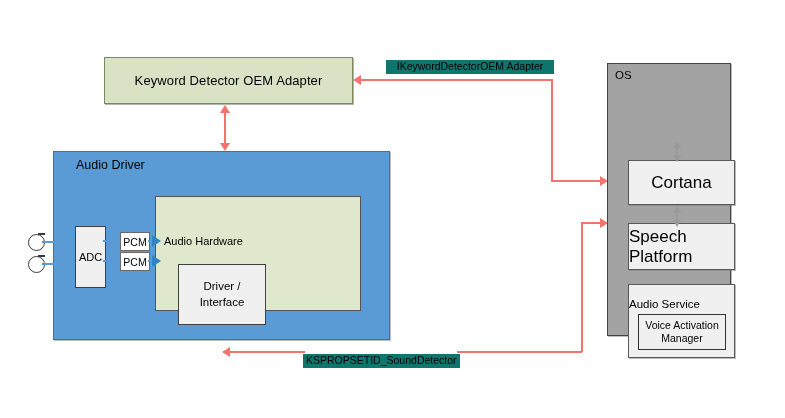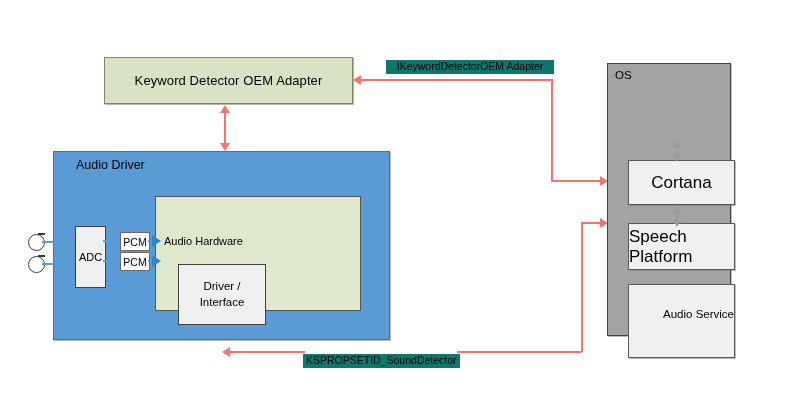--- a/index.html
+++ b/index.html
@@ -168,22 +168,22 @@
   }
   .box-cortana { top: 96px; height: 43px; }
   .box-speech  { top: 159px; height: 45px; }
   .box-audiosvc {
     top: 220px;
     height: 72px;
     display: block;
   }
   .box-audiosvc .lbl {
     display: block;
-    text-align: right;
-    margin-top: 23px;
+    text-align: left;
+    margin-top: 13px;
     font-size: 11.5px;
   }
   .vam {
     position: absolute;
     left: 9px;
     top: 29px;
     width: 86px;
     height: 34px;
     background: #f0f0f0;
     border: 1px solid #333333;
@@ -344,20 +344,24 @@
     <div class="os-box box-cortana">
       <span class="lbl">Cortana</span>
     </div>
 
     <div class="os-box box-speech">
       <span class="lbl">Speech Platform</span>
     </div>
 
     <div class="os-box box-audiosvc">
       <span class="lbl">Audio Service</span>
+      <div class="vam">
+        <span>Voice Activation</span>
+        <span>Manager</span>
+      </div>
     </div>
   </div>
 
   <div class="conn v-gray" style="left:676px; top:147px; height:9px;"></div>
   <div class="arrow arrow-up-gray" style="left:673px; top:141px;"></div>
   <div class="arrow arrow-down-gray" style="left:673px; top:155px;"></div>
 
   <div class="conn v-gray" style="left:676px; top:212px; height:9px;"></div>
   <div class="arrow arrow-up-gray" style="left:673px; top:206px;"></div>
   <div class="arrow arrow-down-gray" style="left:673px; top:220px;"></div>

